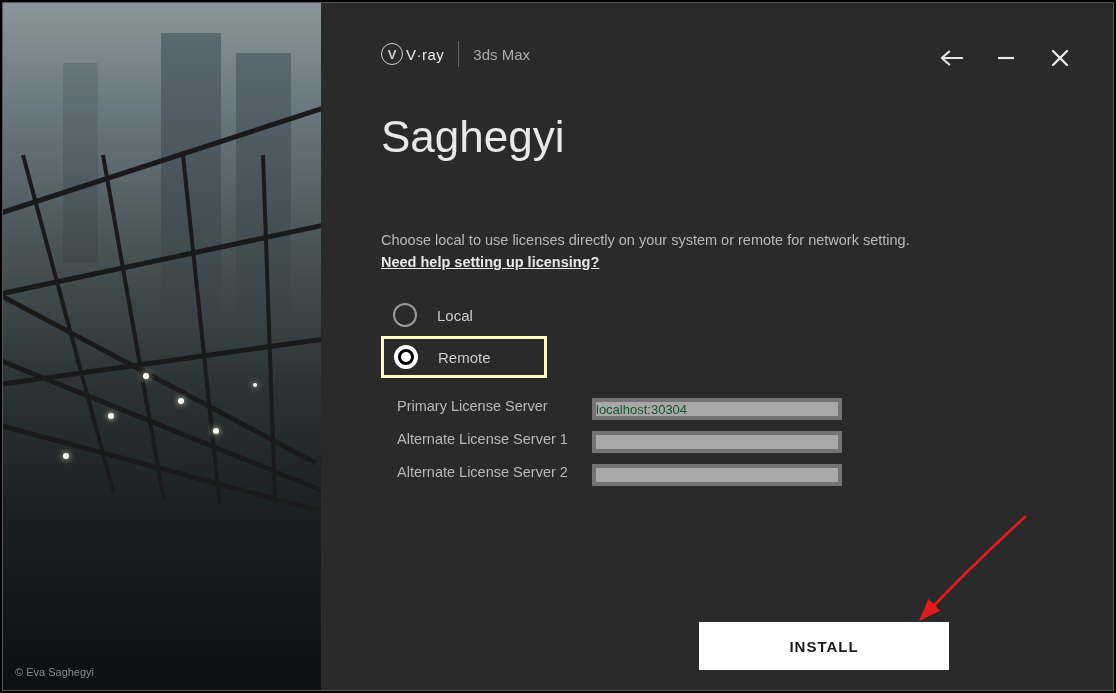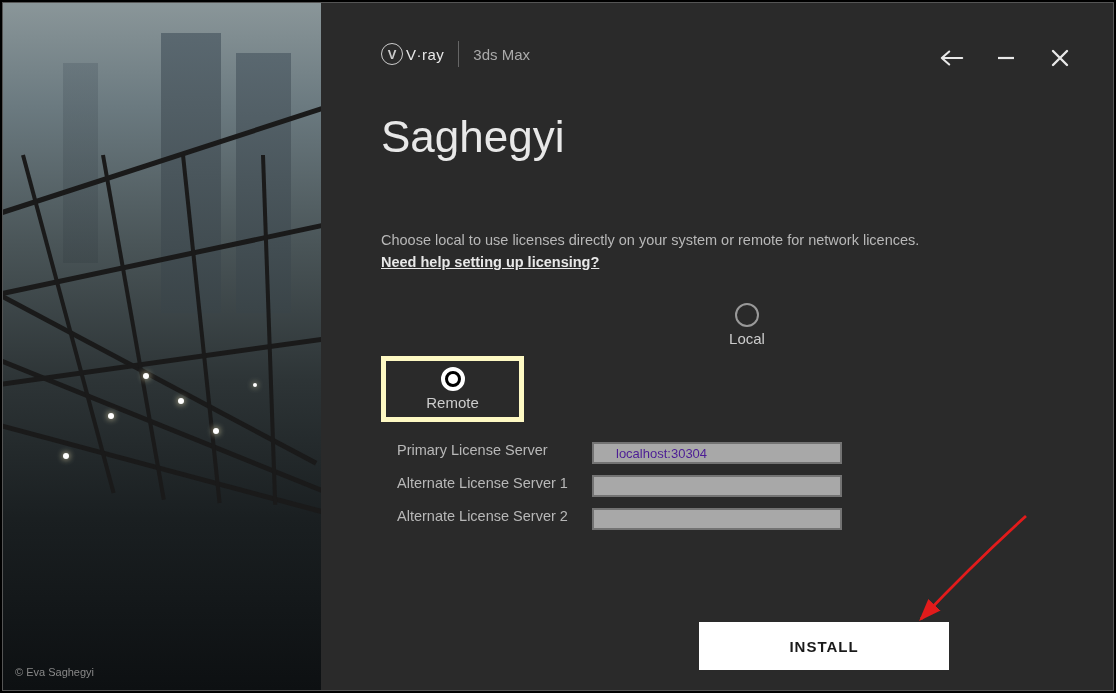--- a/index.html
+++ b/index.html
@@ -21,31 +21,31 @@
     .vlogo-circle { width: 22px; height: 22px; border: 1.5px solid #ccc; border-radius: 50%; display: flex; align-items: center; justify-content: center; font-size: 13px; font-weight: bold; color: #ccc; }
     .vlogo-text { font-size: 15px; letter-spacing: 0.5px; }
     .divider { width: 1px; height: 26px; background: #666; margin: 0 14px; }
     .product-name { font-size: 15px; color: #aaa; font-weight: 300; }
     .titlebar-buttons { position: absolute; top: 42px; right: 40px; display: flex; gap: 28px; align-items: center; }
     .tb-btn { width: 26px; height: 26px; color: #e8e8e8; cursor: pointer; display: flex; align-items: center; justify-content: center; }
     .page-title { font-size: 44px; font-weight: 300; color: #e8e8e8; margin: 45px 0 0 60px; }
     .desc { margin: 70px 0 0 60px; font-size: 14.5px; color: #b8b8b8; }
     .help-link { margin: 6px 0 0 60px; font-size: 14.5px; font-weight: 600; color: #e8e8e8; cursor: pointer; text-decoration: underline; }
     .radios { margin: 24px 0 0 60px; }
-    .radio-row { display: flex; align-items: center; gap: 3px; padding: 9px 12px; cursor: pointer; flex-direction: column; }
+    .radio-row { display: flex; align-items: center; gap: 20px; padding: 9px 12px; cursor: pointer; }
     .radio-outer { width: 24px; height: 24px; border: 2px solid #999; border-radius: 50%; display: flex; align-items: center; justify-content: center; }
     .radio-outer.selected { border: 4px solid #fff; background: #000; }
     .radio-inner-sel { width: 10px; height: 10px; background: #fff; border-radius: 50%; }
     .radio-label { font-size: 15px; color: #ccc; }
-    .highlight-box { border: 5px solid #fef9c3; width: 143px; padding: 6px 10px; }
+    .highlight-box { border: 3px solid #fef9c3; width: 166px; padding: 6px 10px; }
     .highlight-box .radio-row { padding: 0; }
     .server-rows { margin: 20px 0 0 60px; }
     .srow { display: flex; align-items: flex-start; margin-bottom: 11px; margin-left: 16px; }
     .slabel { width: 195px; font-size: 14.5px; color: #b8b8b8; }
-    .sinput { width: 250px; height: 22px; background: #a8a8a8; border: 2px solid #737373; padding: 0 22px; font-size: 13px; color: #4c1d95; font-family: inherit; }
+    .sinput { width: 250px; height: 22px; background: #a8a8a8; border: 4px solid #737373; padding: 0 0; font-size: 13px; color: #14532d; font-family: inherit; }
     .install-btn { position: absolute; bottom: 20px; left: 378px; width: 250px; height: 48px; background: #fff; color: #1a1a1a; border: none; font-size: 15px; font-weight: 700; letter-spacing: 1px; cursor: pointer; font-family: inherit; }
     .arrow-svg { position: absolute; left: 590px; top: 508px; pointer-events: none; }
   </style>
 </head>
 <body>
 
 <div class="window">
   <div class="left-panel">
     <div class="building b1"></div>
     <div class="building b2"></div>
@@ -96,21 +96,21 @@
       </div>
       <div class="tb-btn">
         <svg width="20" height="20" viewBox="0 0 20 20">
             <path d="M3 3 L17 17 M17 3 L3 17" stroke="#e8e8e8" stroke-width="2.4" stroke-linecap="round"></path>
           </svg>
       </div>
     </div>
 
     <h1 class="page-title">Saghegyi</h1>
 
-    <div class="desc">Choose local to use licenses directly on your system or remote for network licences.</div>
+    <div class="desc">Choose local to use licenses directly on your system or remote for network setting.</div>
     <div class="help-link">Need help setting up licensing?</div>
 
     <div class="radios">
       <div class="radio-row">
         <span class="radio-outer"></span>
         <span class="radio-label">Local</span>
       </div>
       <div class="highlight-box">
         <div class="radio-row">
           <span class="radio-outer selected">

